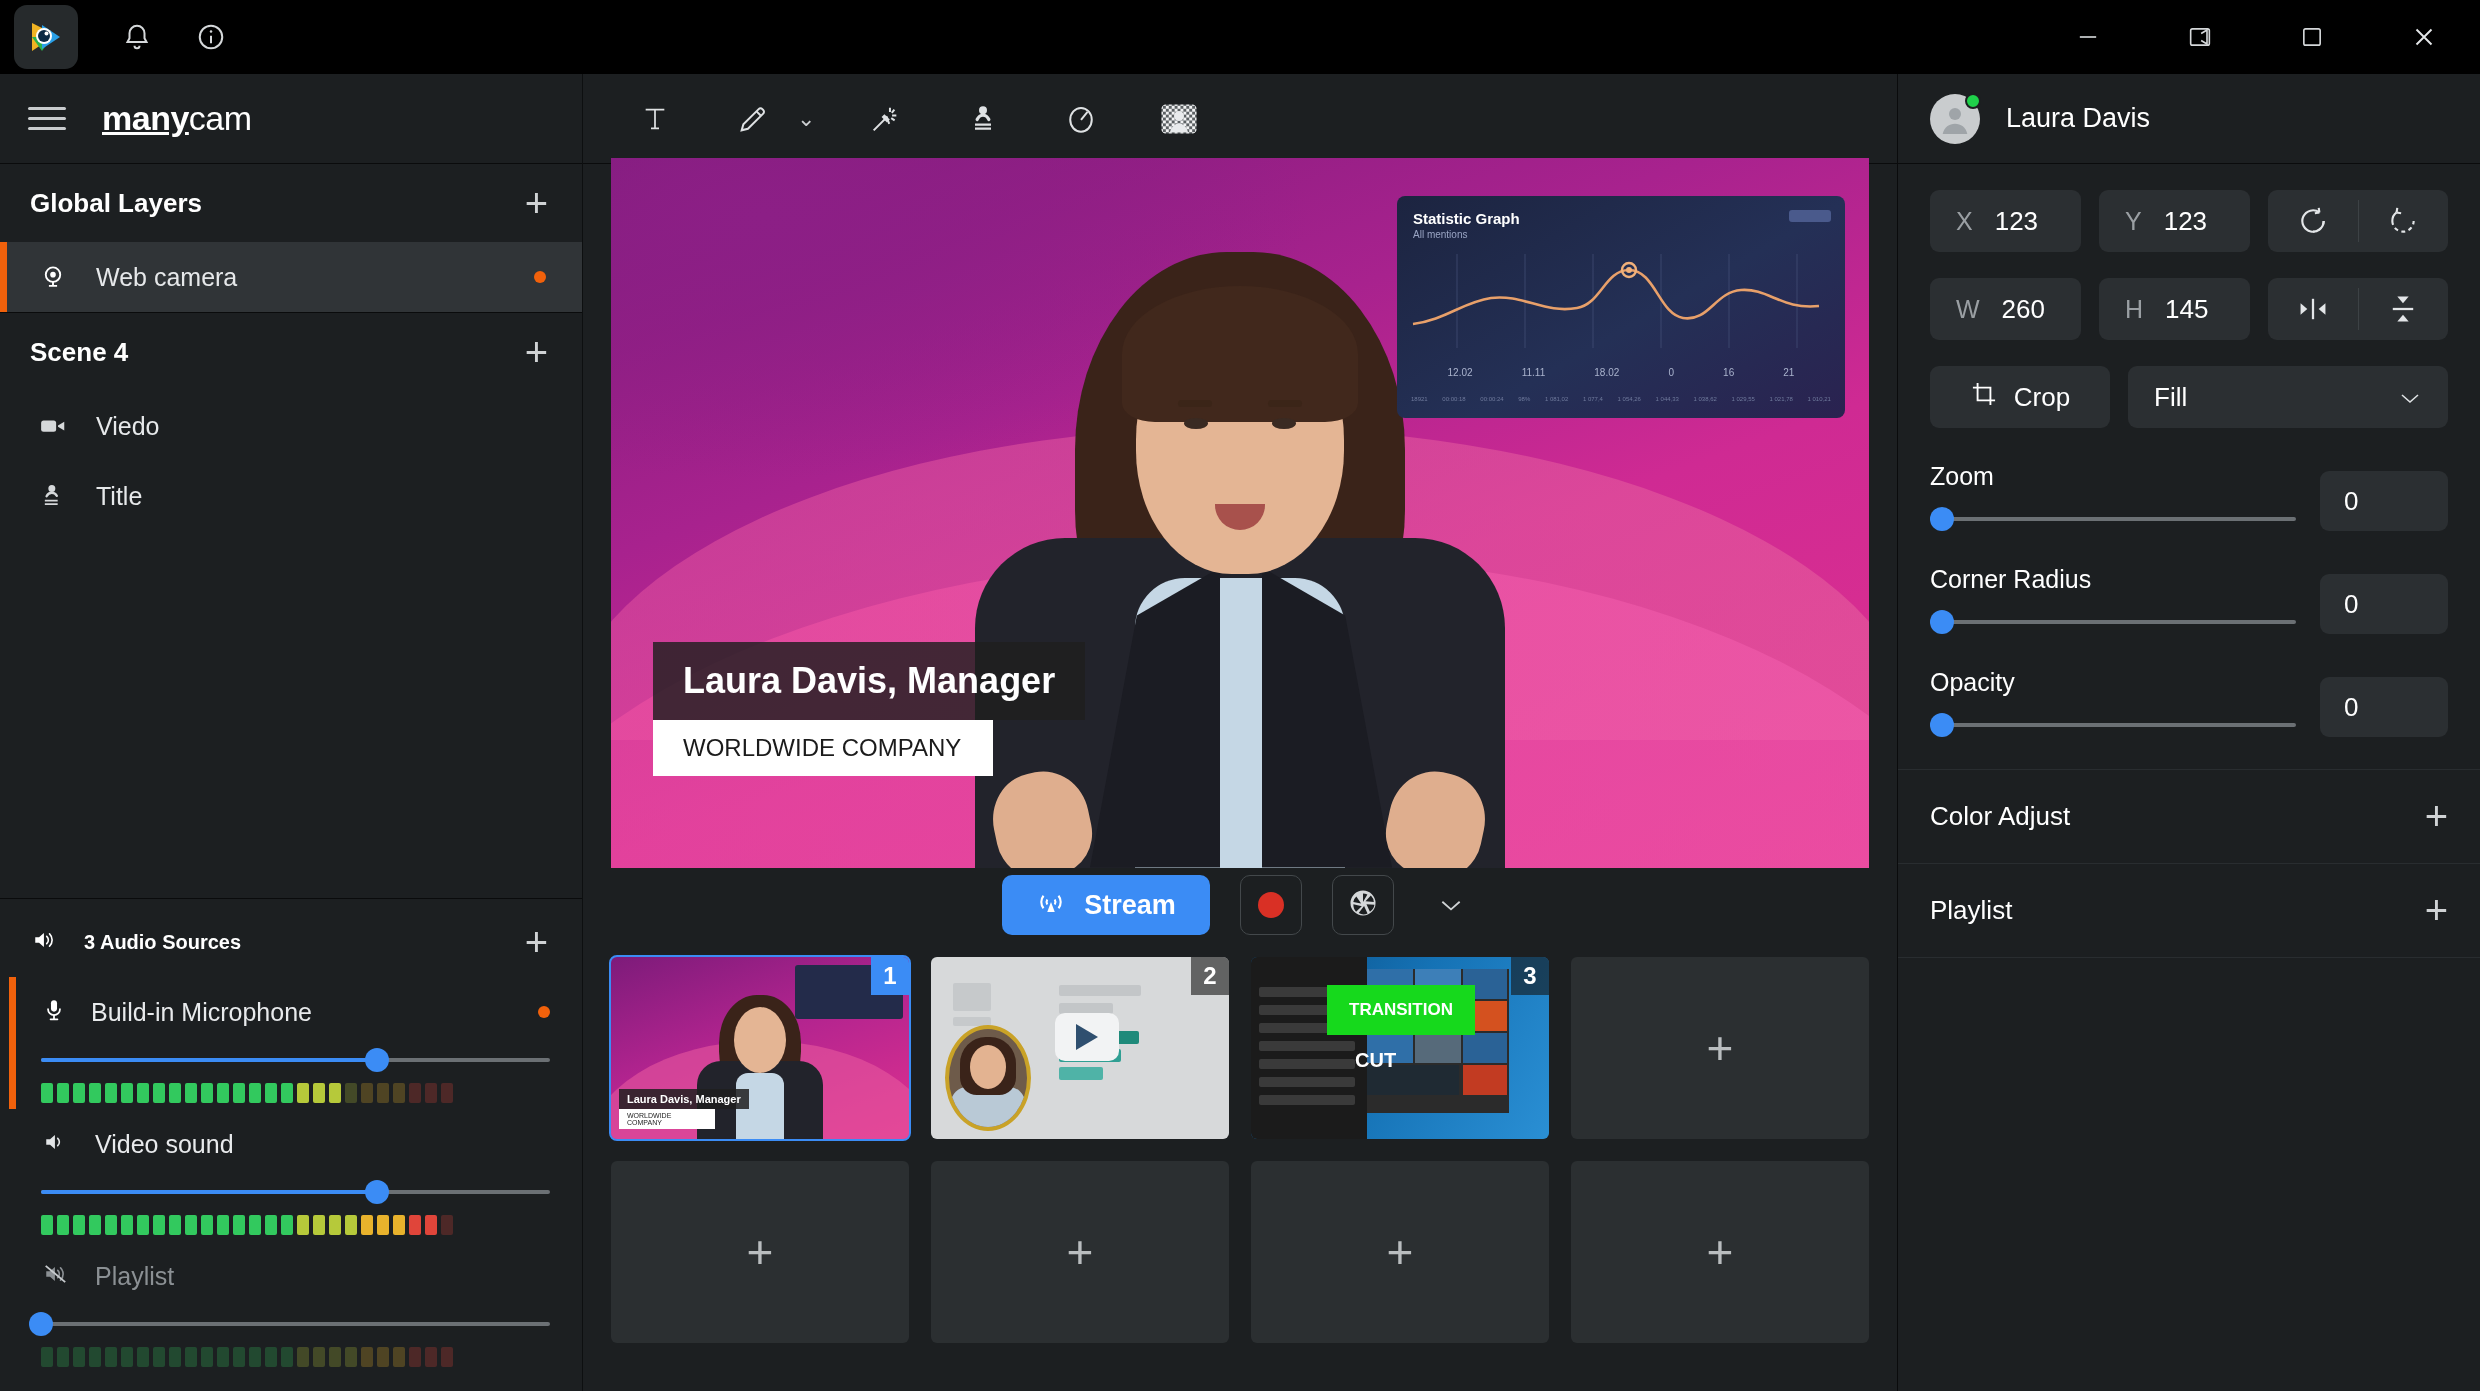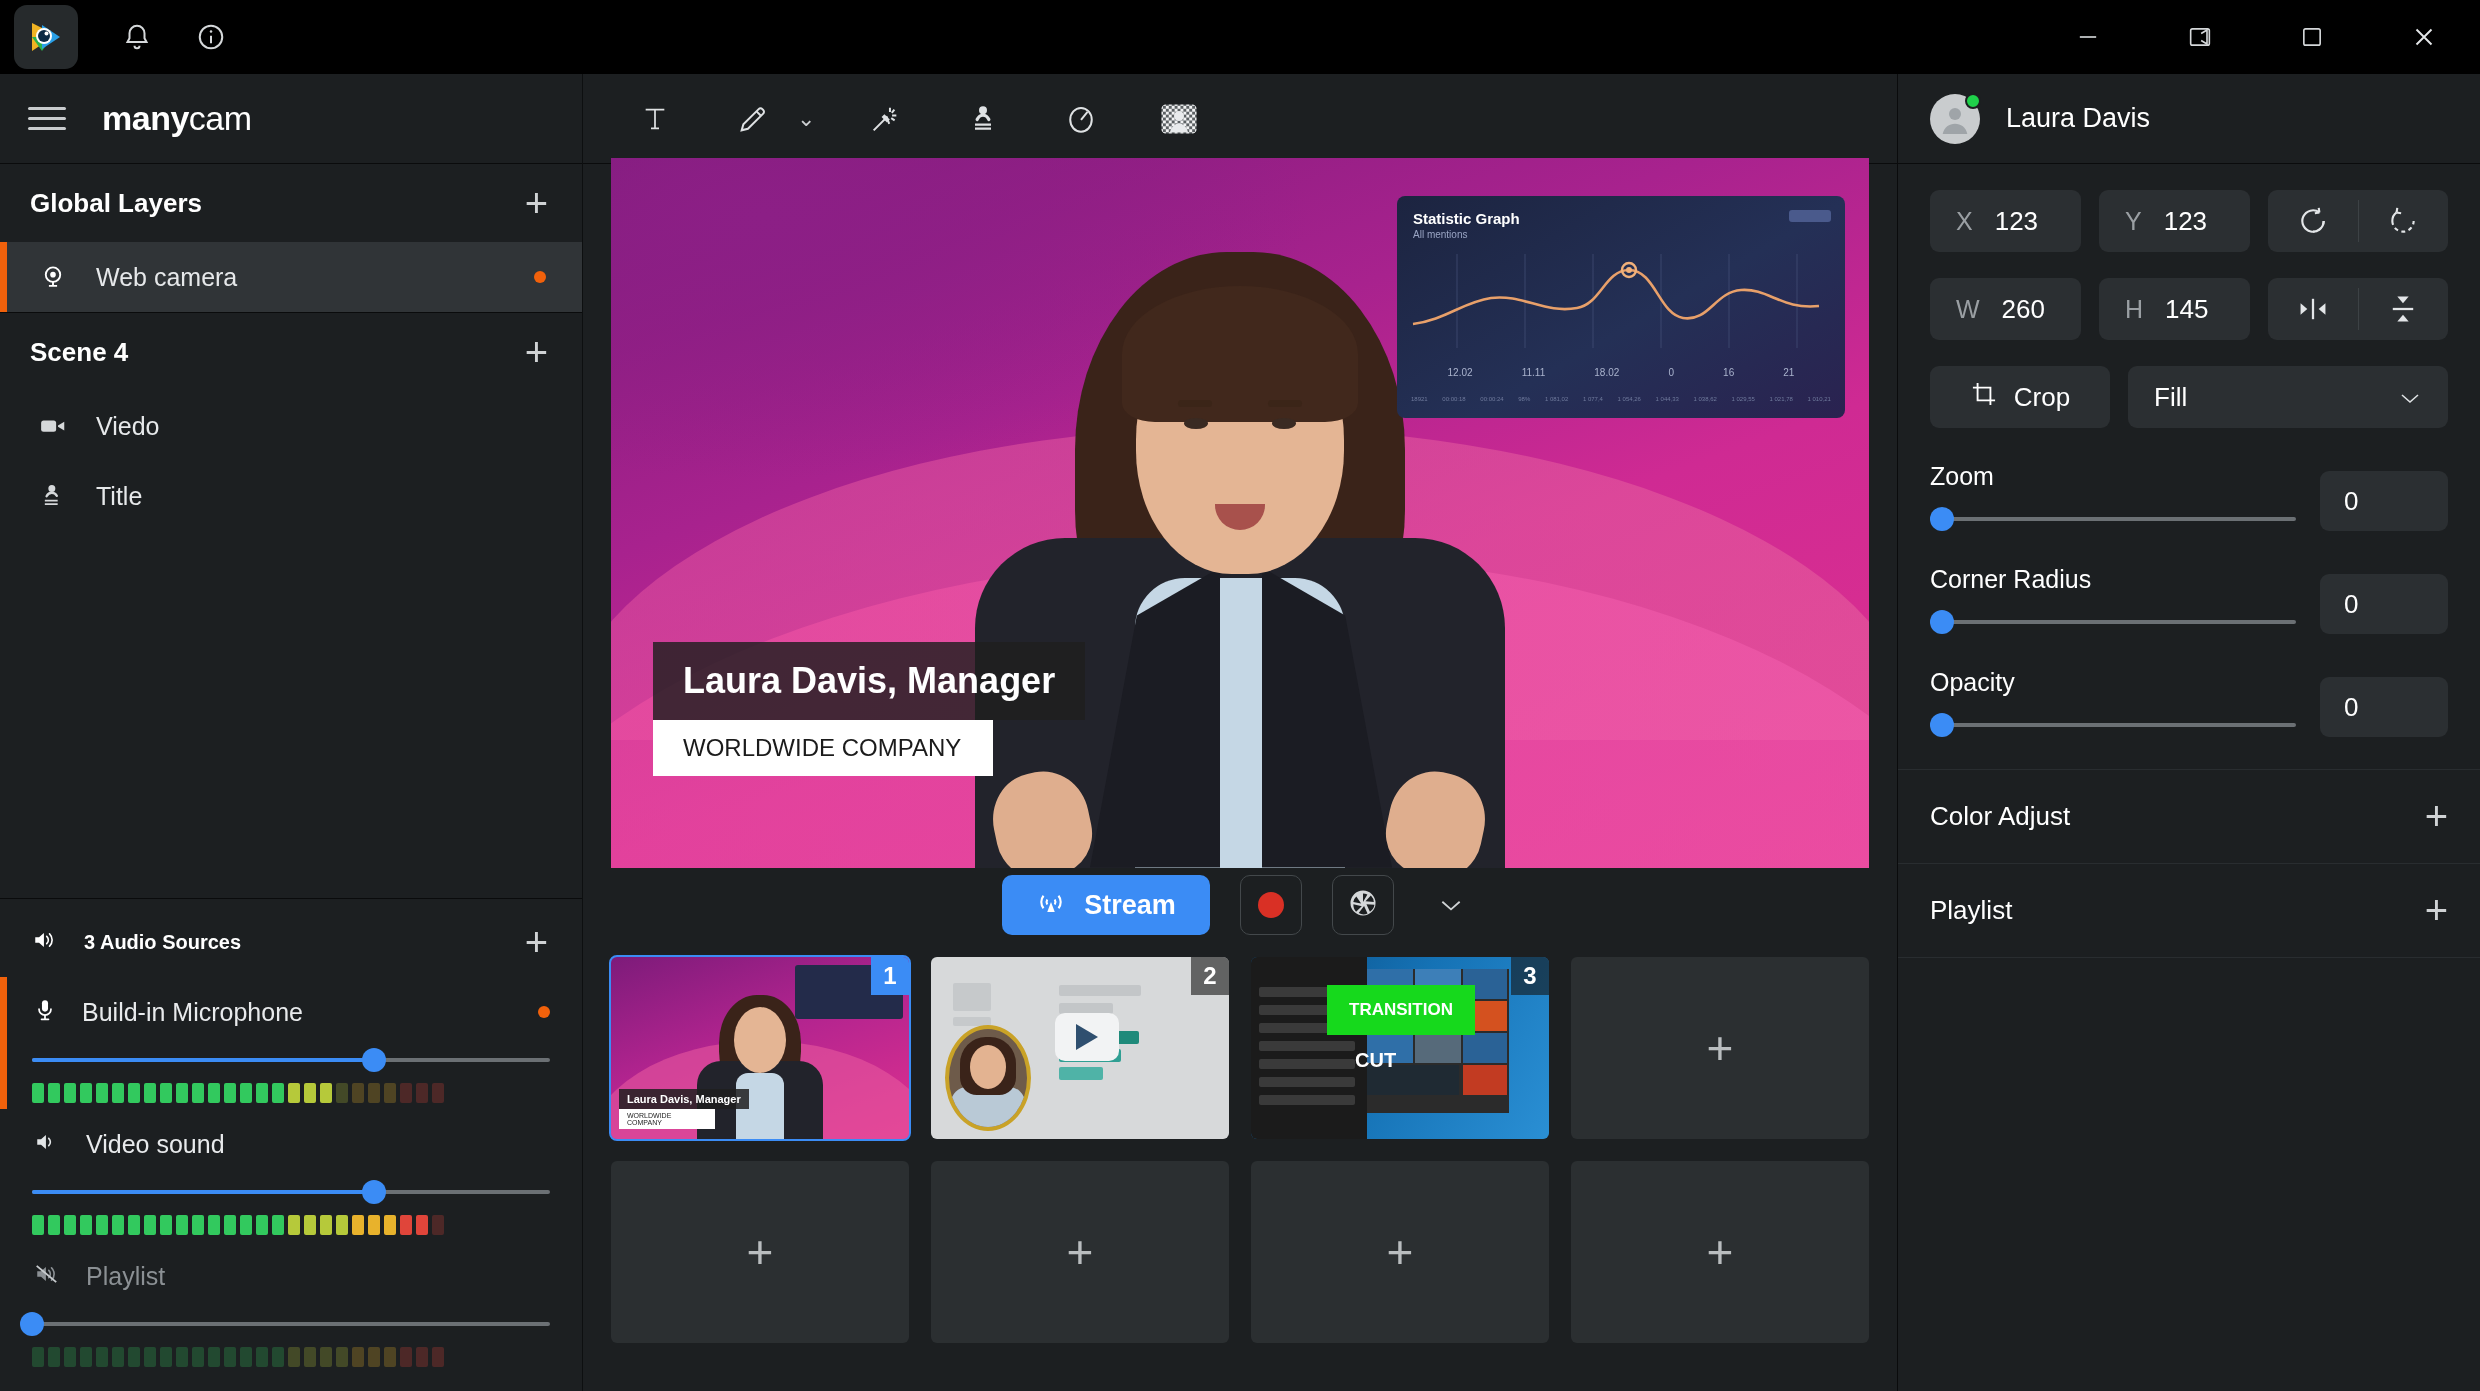--- a/index.html
+++ b/index.html
@@ -33,21 +33,21 @@
     width:583px; flex:0 0 583px; background:#1c1f21; display:flex; flex-direction:column;
     border-right:1px solid #0d0f10;
   }
   .brandbar {
     height:90px; flex:0 0 90px; display:flex; align-items:center; padding-left:28px; gap:36px;
     background:#1c1f21; border-bottom:1px solid #0a0b0c;
   }
   .hamburger { display:flex; flex-direction:column; gap:7px; width:38px; }
   .hamburger i { display:block; height:3px; background:#c9ccce; border-radius:2px; }
   .brand { font-size:34px; color:#fff; letter-spacing:-0.5px; }
-  .brand b { font-weight:700; }
+  .brand b { font-weight:700;text-decoration:underline; }
   .brand span { font-weight:300; }
 
   .section-head {
     height:78px; display:flex; align-items:center; justify-content:space-between;
     padding:0 30px 0 30px; background:#1c1f21;
   }
   .section-head .title { font-size:26px; color:#fff; font-weight:600; }
   .plus-btn { font-size:40px; color:#cfd2d4; line-height:1; font-weight:300; padding:0 4px; }
 
   .layer-row {
@@ -62,21 +62,21 @@
   .layer-row .dot { position:absolute; right:36px; width:12px; height:12px; border-radius:50%; background:#f1610b; }
   .divider { height:1px; background:#0a0b0c; }
   .scene-list { flex:1; background:#1c1f21; }
 
   
   .audio-sec { background:#1c1f21; border-top:1px solid #0a0b0c; flex:0 0 auto; padding-bottom:10px; }
   .audio-head {
     height:86px; display:flex; align-items:center; justify-content:space-between; padding:0 30px 0 30px;
   }
   .audio-head .lbl { display:flex; align-items:center; gap:24px; font-size:20px; color:#fff; font-weight:600; }
-  .asrc { padding:0 32px 0 0; position:relative; }
+  .asrc { padding:0 32px 0 0; position:relative;margin-left:9px; }
   .asrc.active::before {
     content:""; position:absolute; left:0; top:-8px; bottom:-6px; width:7px; background:#f1610b;
   }
   .asrc .arow { display:flex; align-items:center; gap:24px; padding-left:32px; height:54px; }
   .asrc .aname { font-size:25px; color:#e8eaec; }
   .asrc.muted .aname { color:#8b9094; }
   .asrc .mdot { margin-left:auto; width:12px; height:12px; border-radius:50%; background:#f1610b; }
   .slider { margin:8px 0 10px 32px; height:26px; position:relative; }
   .slider .track { position:absolute; top:11px; left:0; right:0; height:4px; background:#6b7074; border-radius:2px; }
   .slider .fill { position:absolute; top:11px; left:0; height:4px; background:#3b8cf5; border-radius:2px; }

